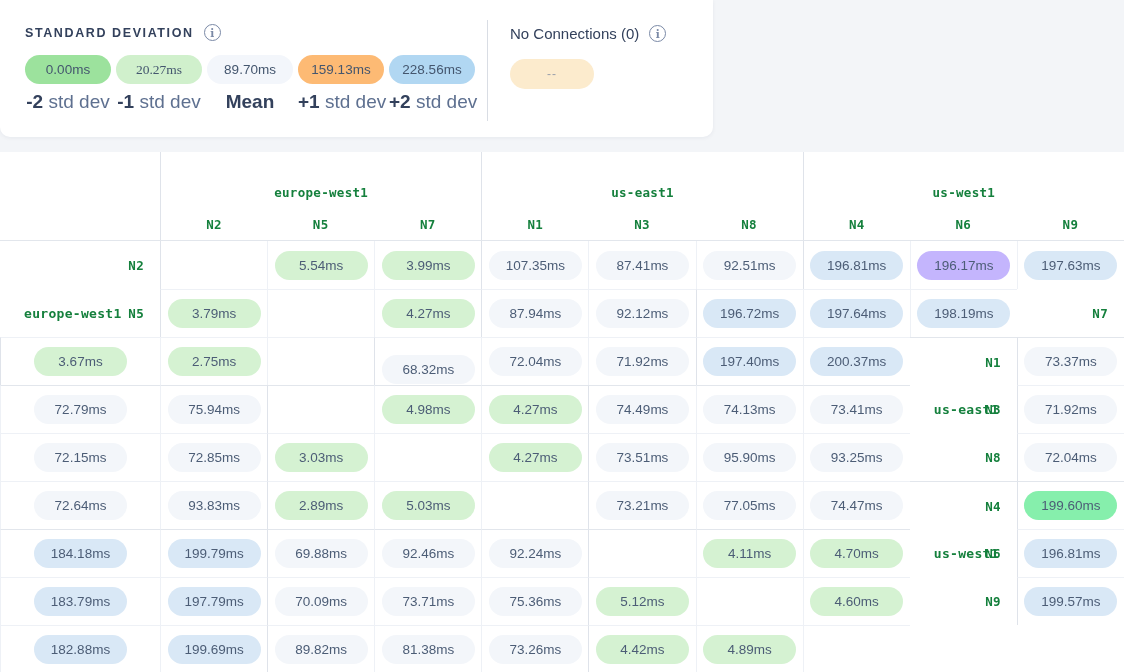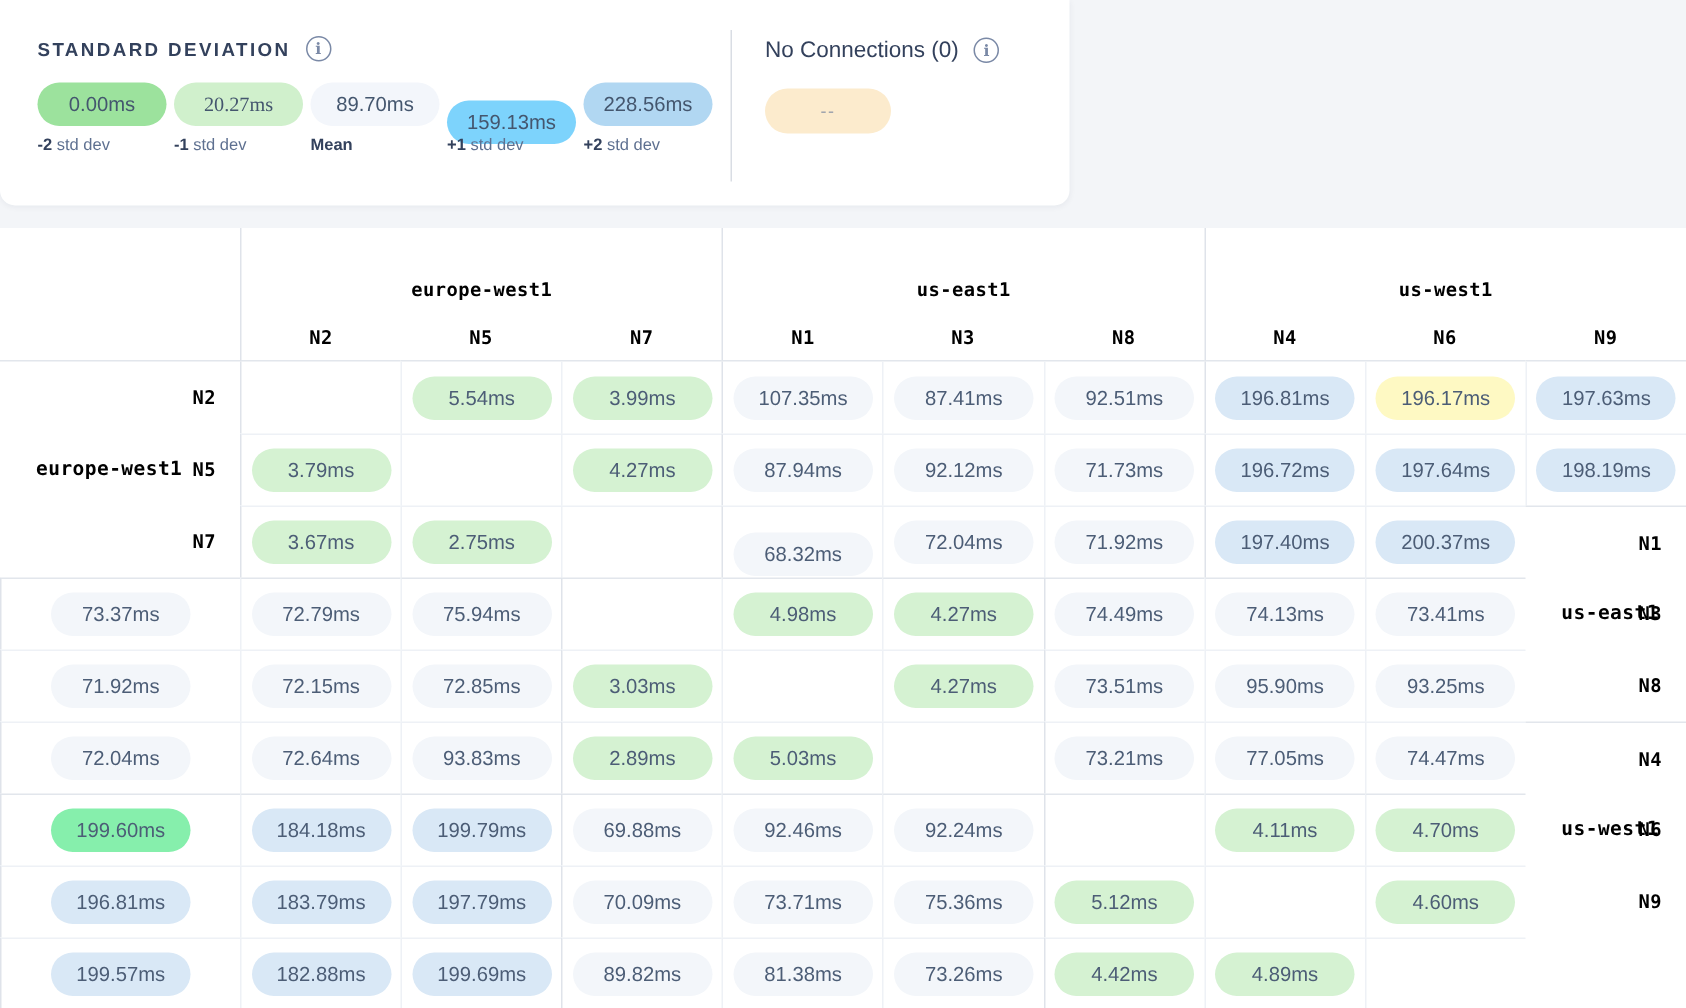--- a/index.html
+++ b/index.html
@@ -43,21 +43,21 @@
   .legend-pill {
     width:86px; height:29px; border-radius:15px;
     display:flex; align-items:center; justify-content:center;
     font-size:13.5px; color:#44566e;
   }
   .labels-row {
     position:absolute; top:91px; left:25px;
     display:flex; gap:5px;
   }
   .legend-label {
-    width:86px; font-size:11px; color:#5e7090;
+    width:86px; text-align:center; font-size:19px; color:#5e7090;
     white-space:nowrap;
   }
   .legend-label b { color:#33415c; font-weight:bold; }
   .card-divider {
     position:absolute; left:487px; top:20px;
     width:1px; height:101px; background:#d9dde4;
   }
   .noconn { position:absolute; left:510px; top:25px; }
   .noconn-title-row { display:flex; align-items:center; gap:10px; }
   .noconn-title { font-size:15px; color:#33415c; }
@@ -73,21 +73,21 @@
     position:absolute; top:152px; left:0;
     width:1124px;
     background:#ffffff;
     display:grid;
     grid-template-columns:160px repeat(9, 1fr);
     grid-template-rows:50px 39px repeat(9, 48px);
   }
   .mono-label {
     font-family:"DejaVu Sans Mono", monospace;
     font-weight:bold; font-size:12.5px; letter-spacing:.3px;
-    color:#000000;
+    color:#15803d;
   }
   .corner { grid-column:1; grid-row:1 / 3; border-bottom:1px solid #e2e6ec; }
   .hregion {
     grid-row:1; grid-column:span 3;
     display:flex; align-items:flex-end; justify-content:center;
     padding-bottom:2px;
   }
   .hnode {
     grid-row:2;
     display:flex; align-items:center; justify-content:center;
@@ -122,21 +122,21 @@
 
 <div class="top-card">
   <div class="legend-title-row">
     <span class="legend-title">STANDARD DEVIATION</span>
     <span class="info-icon">i</span>
   </div>
   <div class="pills-row">
       <div class="legend-pill" style="background: rgb(156, 226, 157);">0.00ms</div>
       <div class="legend-pill" style="background: rgb(208, 240, 204); font-family: Liberation Serif, serif;">20.27ms</div>
       <div class="legend-pill" style="background: rgb(243, 246, 251);">89.70ms</div>
-      <div class="legend-pill" style="background: #7dd3fc; margin-top: 12px;">159.13ms</div>
+      <div class="legend-pill" style="background: #fdba74;">159.13ms</div>
       <div class="legend-pill" style="background: rgb(177, 215, 242);">228.56ms</div>
     </div>
   <div class="labels-row">
       <div class="legend-label"><b>-2</b> std dev</div>
       <div class="legend-label"><b>-1</b> std dev</div>
       <div class="legend-label"><b>Mean</b></div>
       <div class="legend-label"><b>+1</b> std dev</div>
       <div class="legend-label"><b>+2</b> std dev</div>
     </div>
   <div class="card-divider"></div>
@@ -179,21 +179,21 @@
     <div class="bcell cb">
       <div class="value-pill" style="background: rgb(243, 246, 250);">87.41ms</div>
     </div>
     <div class="bcell cb">
       <div class="value-pill" style="background: rgb(243, 246, 250);">92.51ms</div>
     </div>
     <div class="bcell gb">
       <div class="value-pill" style="background: rgb(217, 232, 246);">196.81ms</div>
     </div>
     <div class="bcell cb">
-      <div class="value-pill" style="background: #fef9c3;">196.17ms</div>
+      <div class="value-pill" style="background: #c4b5fd;">196.17ms</div>
     </div>
     <div class="bcell cb">
       <div class="value-pill" style="background: rgb(217, 232, 246);">197.63ms</div>
     </div>
     <div class="blabel">
       <span class="node-id mono-label">N5</span>
       <span class="region-name mono-label">europe-west1</span>
     </div>
     <div class="bcell gb rt-faint">
       <div class="value-pill" style="background: rgb(213, 242, 210);">3.79ms</div>
@@ -201,23 +201,20 @@
     <div class="bcell cb rt-faint"></div>
     <div class="bcell cb rt-faint">
       <div class="value-pill" style="background: rgb(213, 242, 210);">4.27ms</div>
     </div>
     <div class="bcell gb rt-faint">
       <div class="value-pill" style="background: rgb(243, 246, 250);">87.94ms</div>
     </div>
     <div class="bcell cb rt-faint">
       <div class="value-pill" style="background: rgb(243, 246, 250);">92.12ms</div>
     </div>
-    <div class="bcell cb rt-faint">
-      <div class="value-pill" style="background: rgb(243, 246, 250);">71.73ms</div>
-    </div>
     <div class="bcell gb rt-faint">
       <div class="value-pill" style="background: rgb(217, 232, 246);">196.72ms</div>
     </div>
     <div class="bcell cb rt-faint">
       <div class="value-pill" style="background: rgb(217, 232, 246);">197.64ms</div>
     </div>
     <div class="bcell cb rt-faint">
       <div class="value-pill" style="background: rgb(217, 232, 246);">198.19ms</div>
     </div>
     <div class="blabel">

